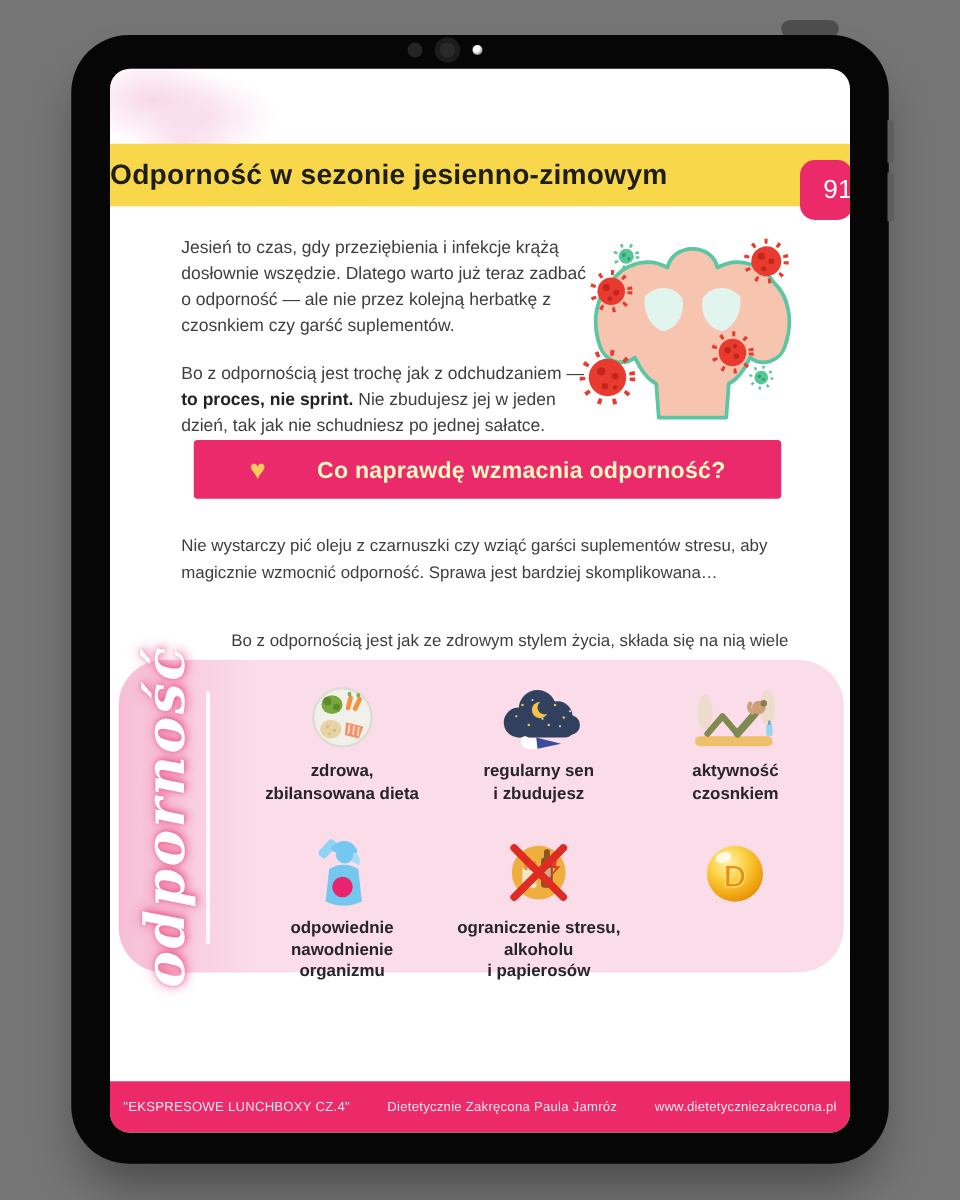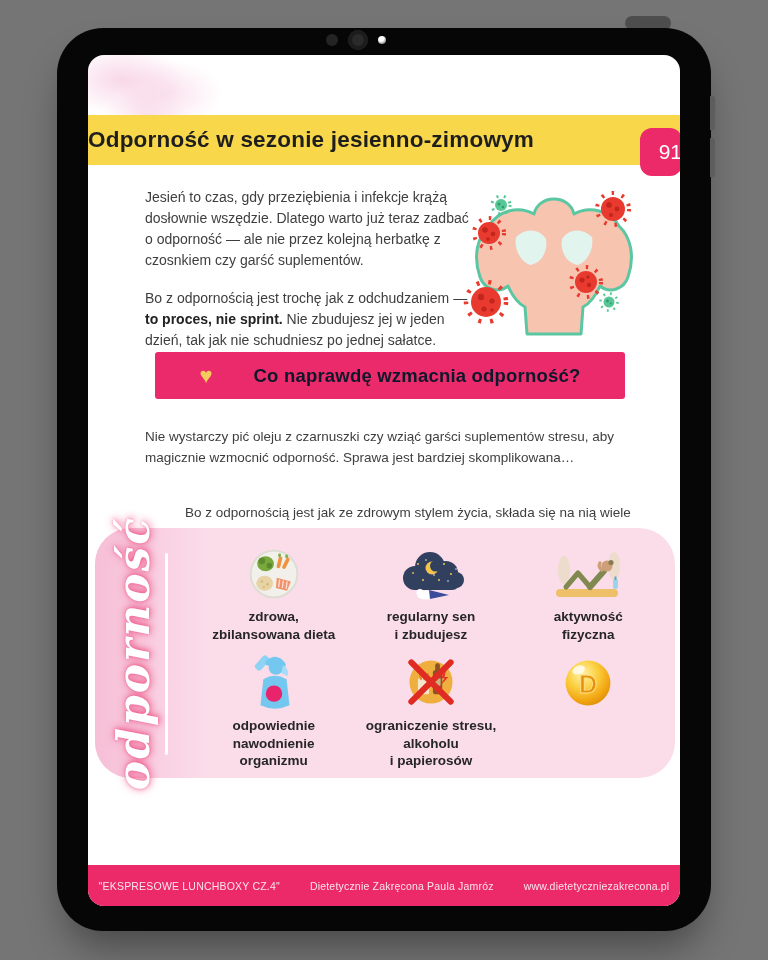--- a/index.html
+++ b/index.html
@@ -32,35 +32,35 @@
   .page-title{font-size:22.5px;font-weight:bold;color:#1e1e1e;letter-spacing:.2px;}
   .page-badge{position:absolute;left:552px;top:73px;width:42px;height:48px;background:#EC2A6A;border-radius:12px;
     display:flex;align-items:center;justify-content:flex-end;color:#fff;font-size:21px;}
   .intro{position:absolute;left:57px;top:132px;width:327px;color:#3e3e3e;font-size:14px;line-height:21px;}
   .intro p{margin:0 0 17px 0;}
   .intro b{color:#222;}
   .figure-wrap{position:absolute;left:368px;top:130px;width:196px;height:152px;}
   .pink-banner{position:absolute;left:67px;top:297px;width:470px;height:47px;background:#EB2A6B;border-radius:3px;
     display:flex;align-items:center;justify-content:center;gap:9px;}
   .pink-banner .heart{color:#F7CB5B;font-size:22px;line-height:1;}
-  .pink-banner .label{color:#0f172a;font-size:18.5px;font-weight:bold;letter-spacing:.2px;margin-left:32px;}
+  .pink-banner .label{color:#fef9c3;font-size:18.5px;font-weight:bold;letter-spacing:.2px;margin-left:32px;}
   .body-par{position:absolute;left:57px;width:505px;color:#3e3e3e;font-size:13.5px;line-height:21px;margin:0;}
   .p3{top:371px;}
   .p4{top:447px;margin-left:40px;}
   
   .panel{position:absolute;left:7px;top:473px;width:580px;height:250px;background:#FBDCE9;border-radius:36px;}
   .panel-glow{position:absolute;left:0;top:0;width:125px;height:100%;border-radius:36px 0 0 36px;
     background:linear-gradient(90deg,#F6BFD7 0%,rgba(246,191,215,0) 88%);}
   .panel-line{position:absolute;left:70px;top:25px;width:3px;height:202px;background:#fff;border-radius:2px;}
   .panel-script{position:absolute;left:38px;top:50%;transform:translate(-50%,-50%) rotate(-90deg);
     font-family:"DejaVu Serif", serif;font-style:italic;font-weight:bold;font-size:44px;color:#ffffff;
     letter-spacing:2px;white-space:nowrap;
     text-shadow:0 0 10px rgba(236,42,106,.55), 0 0 3px rgba(236,42,106,.45), 2px 2px 6px rgba(236,42,106,.35);}
   .factor-grid{position:absolute;left:100px;top:10px;width:472px;height:230px;
-    display:grid;grid-template-columns:1fr 1fr 1fr;grid-auto-rows:1fr;row-gap:4px;}
+    display:grid;grid-template-columns:1fr 1fr 1fr;grid-auto-rows:1fr;row-gap:20px;}
   .factor{display:flex;flex-direction:column;align-items:center;justify-content:flex-start;padding-top:7px;}
   .factor-icon{height:58px;display:flex;align-items:center;justify-content:center;}
   .factor-label{margin-top:5px;font-size:13.5px;font-weight:bold;color:#262626;line-height:1.3;
     text-align:center;white-space:pre-line;}
   
   .footer{position:absolute;left:0;top:810px;width:100%;height:41px;background:#EC2A6A;
     display:flex;align-items:center;justify-content:center;gap:30px;color:#FBE4EE;font-size:10.5px;letter-spacing:.2px;}
 </style>
 </head>
 <body>
@@ -223,21 +223,21 @@
             <path d="M14 41 L26 27 L38 41" fill="none" stroke="#80894F" stroke-width="5" stroke-linecap="round" stroke-linejoin="round"></path>
             <path d="M38 41 L52 25" fill="none" stroke="#80894F" stroke-width="6" stroke-linecap="round"></path>
             <circle cx="55" cy="20" r="5.5" fill="#CDA07A"></circle>
             <circle cx="59" cy="16.5" r="2.6" fill="#8A7B4F"></circle>
             <path d="M50 24 Q46 21 48 17" fill="none" stroke="#CDA07A" stroke-width="3.5" stroke-linecap="round"></path>
             <rect x="61" y="33" width="5" height="10" rx="2" fill="#9AD4EA"></rect>
               <rect x="62.5" y="30.5" width="2" height="3.5" fill="#5FA8C4"></rect>
           </svg>
         </div>
         <div class="factor-label">aktywność
-fizyczna</div>
+czosnkiem</div>
       </div>
 
       <div class="factor">
         <div class="factor-icon">
           <svg width="56" height="60" viewBox="0 0 56 62">
             <rect x="12" y="2" width="8" height="17" rx="3" fill="#8ED3F4" transform="rotate(42 16 10)"></rect>
             <path d="M22 10 Q31 3 37 12" fill="none" stroke="#74C7EF" stroke-width="6" stroke-linecap="round"></path>
             <circle cx="30" cy="15" r="7.5" fill="#74C7EF"></circle>
             <path d="M37 13 Q44 16 42 24 L36 21 Z" fill="#A5DCF7"></path>
             <path d="M17 27 Q29 20 41 27 L44 54 Q29 61 14 54 Z" fill="#74C7EF"></path>

